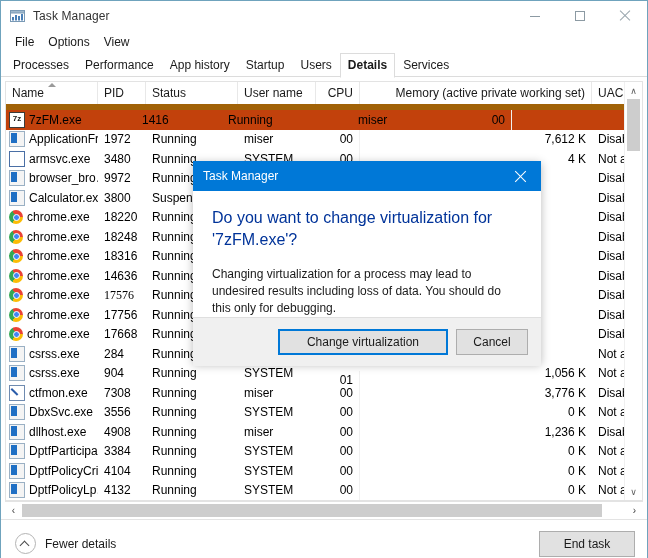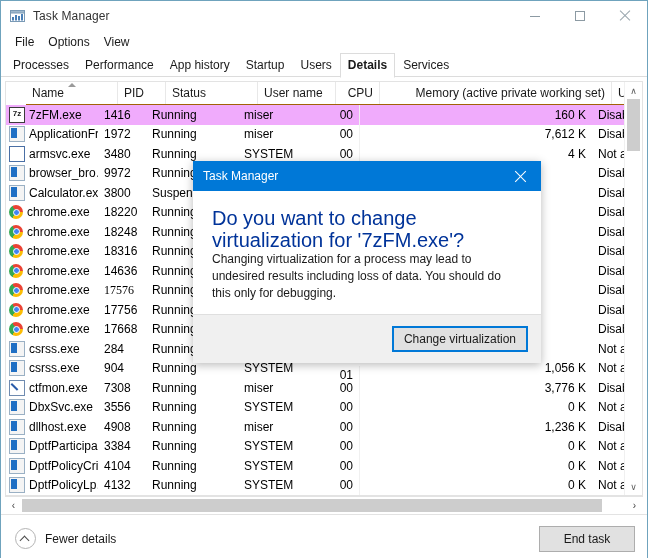--- a/index.html
+++ b/index.html
@@ -168,24 +168,23 @@
     overflow: hidden;
     background: #ffffff;
   }
 
   
   .lv-header {
     height: 22px;
     min-height: 22px;
     display: flex;
     background: #ffffff;
-    border-bottom: 1px solid #a16207;
+    border-bottom: 6px solid #a16207;
     position: relative;
     user-select: none;
-    margin-left: 20px;
   }
   .hcell {
     font-size: 12px;
     color: #1a1a1a;
     display: flex;
     align-items: center;
     box-sizing: border-box;
     padding: 0 6px;
     border-right: 1px solid #e8e8e8;
     position: relative;
@@ -211,21 +210,21 @@
     overflow: hidden;
   }
   .row {
     height: 19.5px;
     display: flex;
     align-items: center;
     font-size: 12px;
     color: #000000;
     box-sizing: border-box;
   }
-  .row.selected { background: #f0abfc; }
+  .row.selected { background: #c2410c; gap: 38px; }
   .cell {
     box-sizing: border-box;
     padding: 0 6px;
     white-space: nowrap;
     overflow: hidden;
     display: flex;
     align-items: center;
     height: 100%;
   }
   .cell.num { justify-content: flex-end; }
@@ -448,22 +447,23 @@
   .dlg-x:after  { transform: rotate(-45deg); }
 
   .dlg-body {
     flex: 1;
     background: #ffffff;
     padding: 16px 19px 0 19px;
     box-sizing: border-box;
   }
   .dlg-main {
     color: #003399;
-    font-size: 20px;
+    font-size: 16px;
     line-height: 22px;
+    margin-bottom: 15px;
   }
   .dlg-sub {
     color: #1a1a1a;
     font-size: 12px;
     line-height: 17px;
   }
   .dlg-footer {
     height: 48px;
     min-height: 48px;
     background: #f0f0f0;
@@ -479,21 +479,21 @@
     color: #1a1a1a;
     background: #e1e1e1;
     border: 1px solid #adadad;
     padding: 5px 11px;
     text-align: center;
     box-sizing: border-box;
     white-space: nowrap;
   }
   .dlg-btn.primary {
     border: 2px solid #0078d7;
-    padding: 4px 10px;
+    padding: 4px 27px;
   }
   .dlg-btn.cancel { width: 72px; }
 </style>
 </head>
 <body>
 
 <div id="window">
 
   <div class="titlebar">
     <span class="title-icon">
@@ -837,16 +837,17 @@
       <div class="dlg-close">
         <span class="dlg-x"></span>
       </div>
     </div>
     <div class="dlg-body">
       <div class="dlg-main">Do you want to change virtualization for '7zFM.exe'?</div>
       <div class="dlg-sub">Changing virtualization for a process may lead to undesired results including loss of data. You should do this only for debugging.</div>
     </div>
     <div class="dlg-footer">
       <div class="dlg-btn primary">Change virtualization</div>
+      <div class="dlg-btn cancel">Cancel</div>
     </div>
   </div>
 
 </div>
 
 </body></html>

